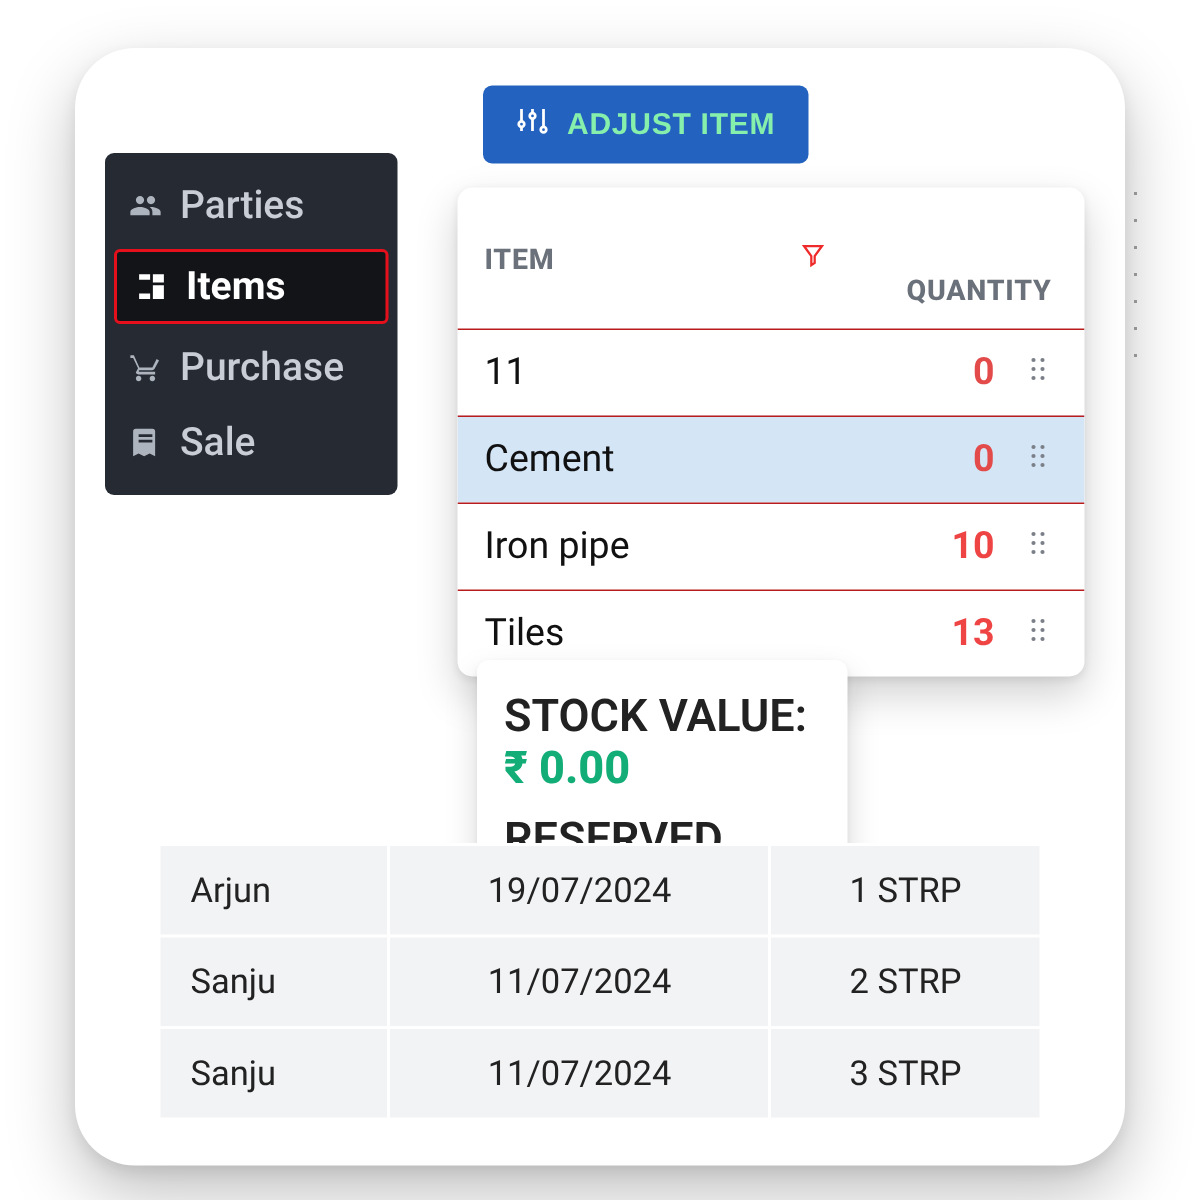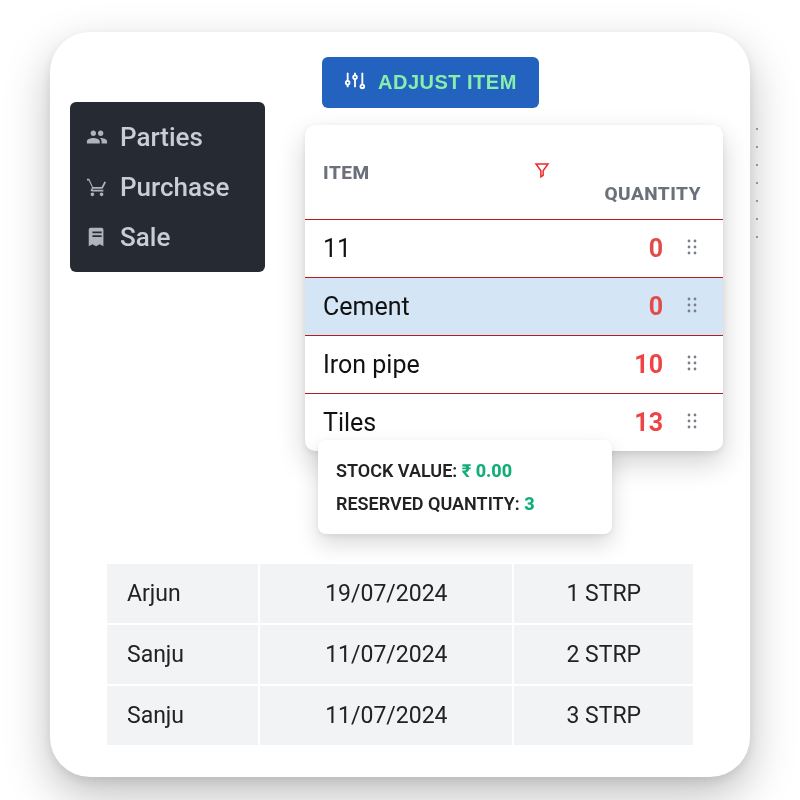--- a/index.html
+++ b/index.html
@@ -59,24 +59,24 @@
   .items-row .name { flex:1; color:#111; }
   .items-row .qty { width:90px; text-align:right; font-weight:700; }
   .items-row.sel { background:#d4e5f6; }
   .qty.red { color:#e34b4b; }
   .qty.green { color:#ef4444; }
   .kebab { width:26px; text-align:center; color:#6f747d; font-size:18px; margin-left:16px;}
   .kebab svg { width:14px; height:16px; fill:#7a7f88;}
 
   
   .stock-box {
-    position:absolute; left:268px; top:408px; width:294px;
+    position:absolute; left:268px; top:408px; width:247px;
     background:#fff; border-radius:8px;
     box-shadow: 0 10px 22px rgba(0,0,0,.15), 0 2px 5px rgba(0,0,0,.06);
-    padding:14px 16px; font-size:18px; font-weight:600; color:#222;
+    padding:14px 16px; font-size:30px; font-weight:600; color:#222;
   }
   .stock-box .line { padding:6px 2px; }
   .stock-box .val { color:#13ad77; font-weight:800; }
 
   
   .ledger {
     position:absolute; left:55px; top:530px; width:590px;
     border-collapse:collapse; font-size:23px; color:#222;
   }
   .ledger td { background:#f2f3f5; border:2px solid #fff; padding:16px 20px; }
@@ -93,20 +93,28 @@
   <div class="card">
 
     <div class="sidebar">
       <div class="sb-item">
         <span class="sb-ic">
           <svg viewBox="0 0 24 24">
               <path d="M16 11c1.66 0 3-1.34 3-3s-1.34-3-3-3-3 1.34-3 3 1.34 3 3 3zM8 11c1.66 0 3-1.34 3-3S9.66 5 8 5 5 6.34 5 8s1.34 3 3 3zm0 2c-2.33 0-7 1.17-7 3.5V19h14v-2.5C15 14.17 10.33 13 8 13zm8 0c-.29 0-.62.02-.97.05 1.16.84 1.97 1.97 1.97 3.45V19h6v-2.5c0-2.33-4.67-3.5-7-3.5z"></path>
             </svg>
         </span>
         <span>Parties</span>
+      </div>
+      <div class="sb-item active">
+        <span class="sb-ic">
+          <svg viewBox="0 0 24 24">
+              <path d="M3 7h8V3H3v4zm0 14h8v-4H3v4zm10 0h8V11h-8v10zm0-18v6h8V3h-8z"></path>
+            </svg>
+        </span>
+        <span>Items</span>
       </div>
       <div class="sb-item">
         <span class="sb-ic">
           <svg viewBox="0 0 24 24">
               <path d="M7 18c-1.1 0-2 .9-2 2s.9 2 2 2 2-.9 2-2-.9-2-2-2zm10 0c-1.1 0-2 .9-2 2s.9 2 2 2 2-.9 2-2-.9-2-2-2zM7.16 14h9.69c.75 0 1.41-.41 1.75-1.03l3.24-6.14-1.75-.93L17 12H7.53L3.54 3H1v2h2l3.6 7.59-1.35 2.44C4.52 15.37 5.48 17 7 17h12v-2H7.16z"></path>
             </svg>
         </span>
         <span>Purchase</span>
       </div>
       <div class="sb-item">

